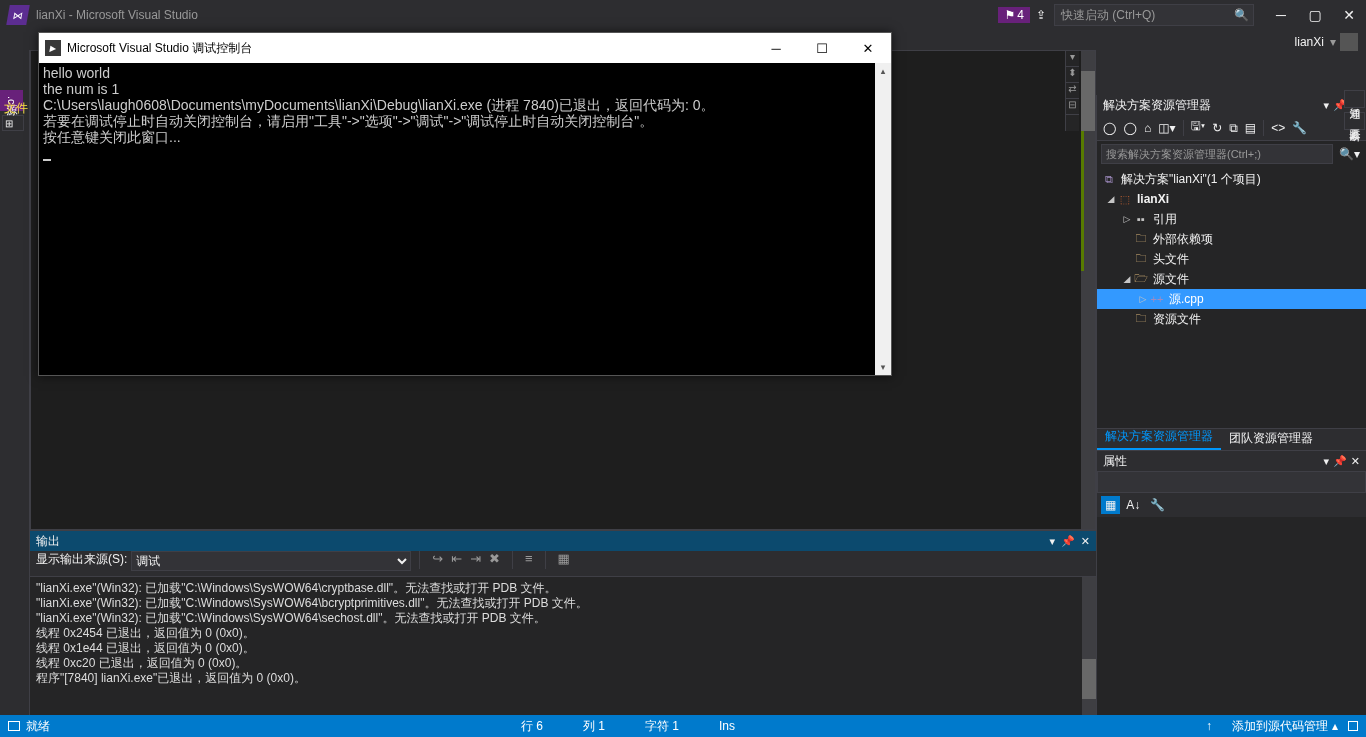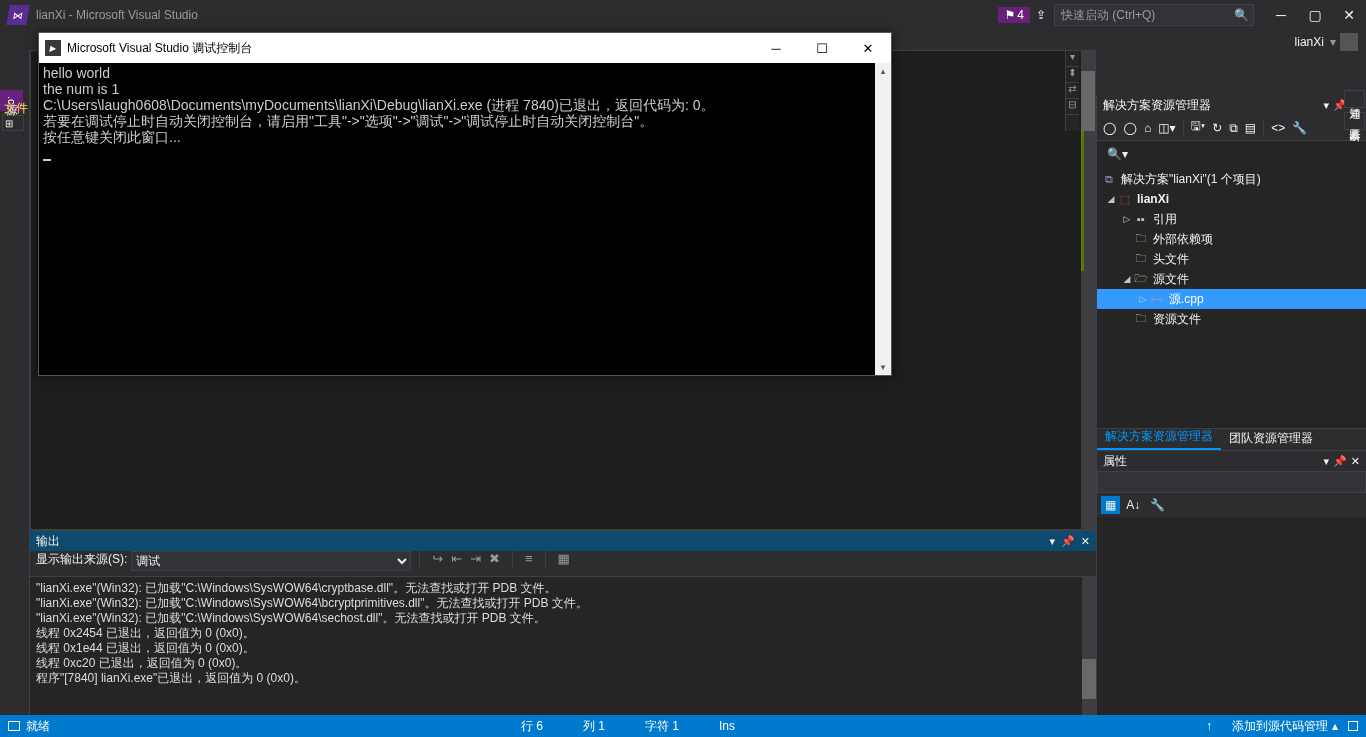--- a/index.html
+++ b/index.html
@@ -218,20 +218,23 @@
       <div class="sep"></div>
       <span class="tic">🖫▾</span>
       <span class="tic">↻</span>
       <span class="tic">⧉</span>
       <span class="tic">▤</span>
       <div class="sep"></div>
       <span class="tic">&lt;&gt;</span>
       <span class="tic">🔧</span>
     </div>
     <div class="se-search">
+      <div class="inp">
+          <span>搜索解决方案资源管理器(Ctrl+;)</span>
+        </div>
       <span class="sic">🔍▾</span>
     </div>
     <div class="se-tree">
       <div class="tree-item" style="padding-left:4px">
         <span class="icon-node sln-ic">⧉</span>
         <span class="text">解决方案"lianXi"(1 个项目)</span>
       </div>
       <div class="tree-item" style="padding-left:8px">
         <span class="exp">◢</span>
         <span class="icon-node proj-ic">⬚</span>

